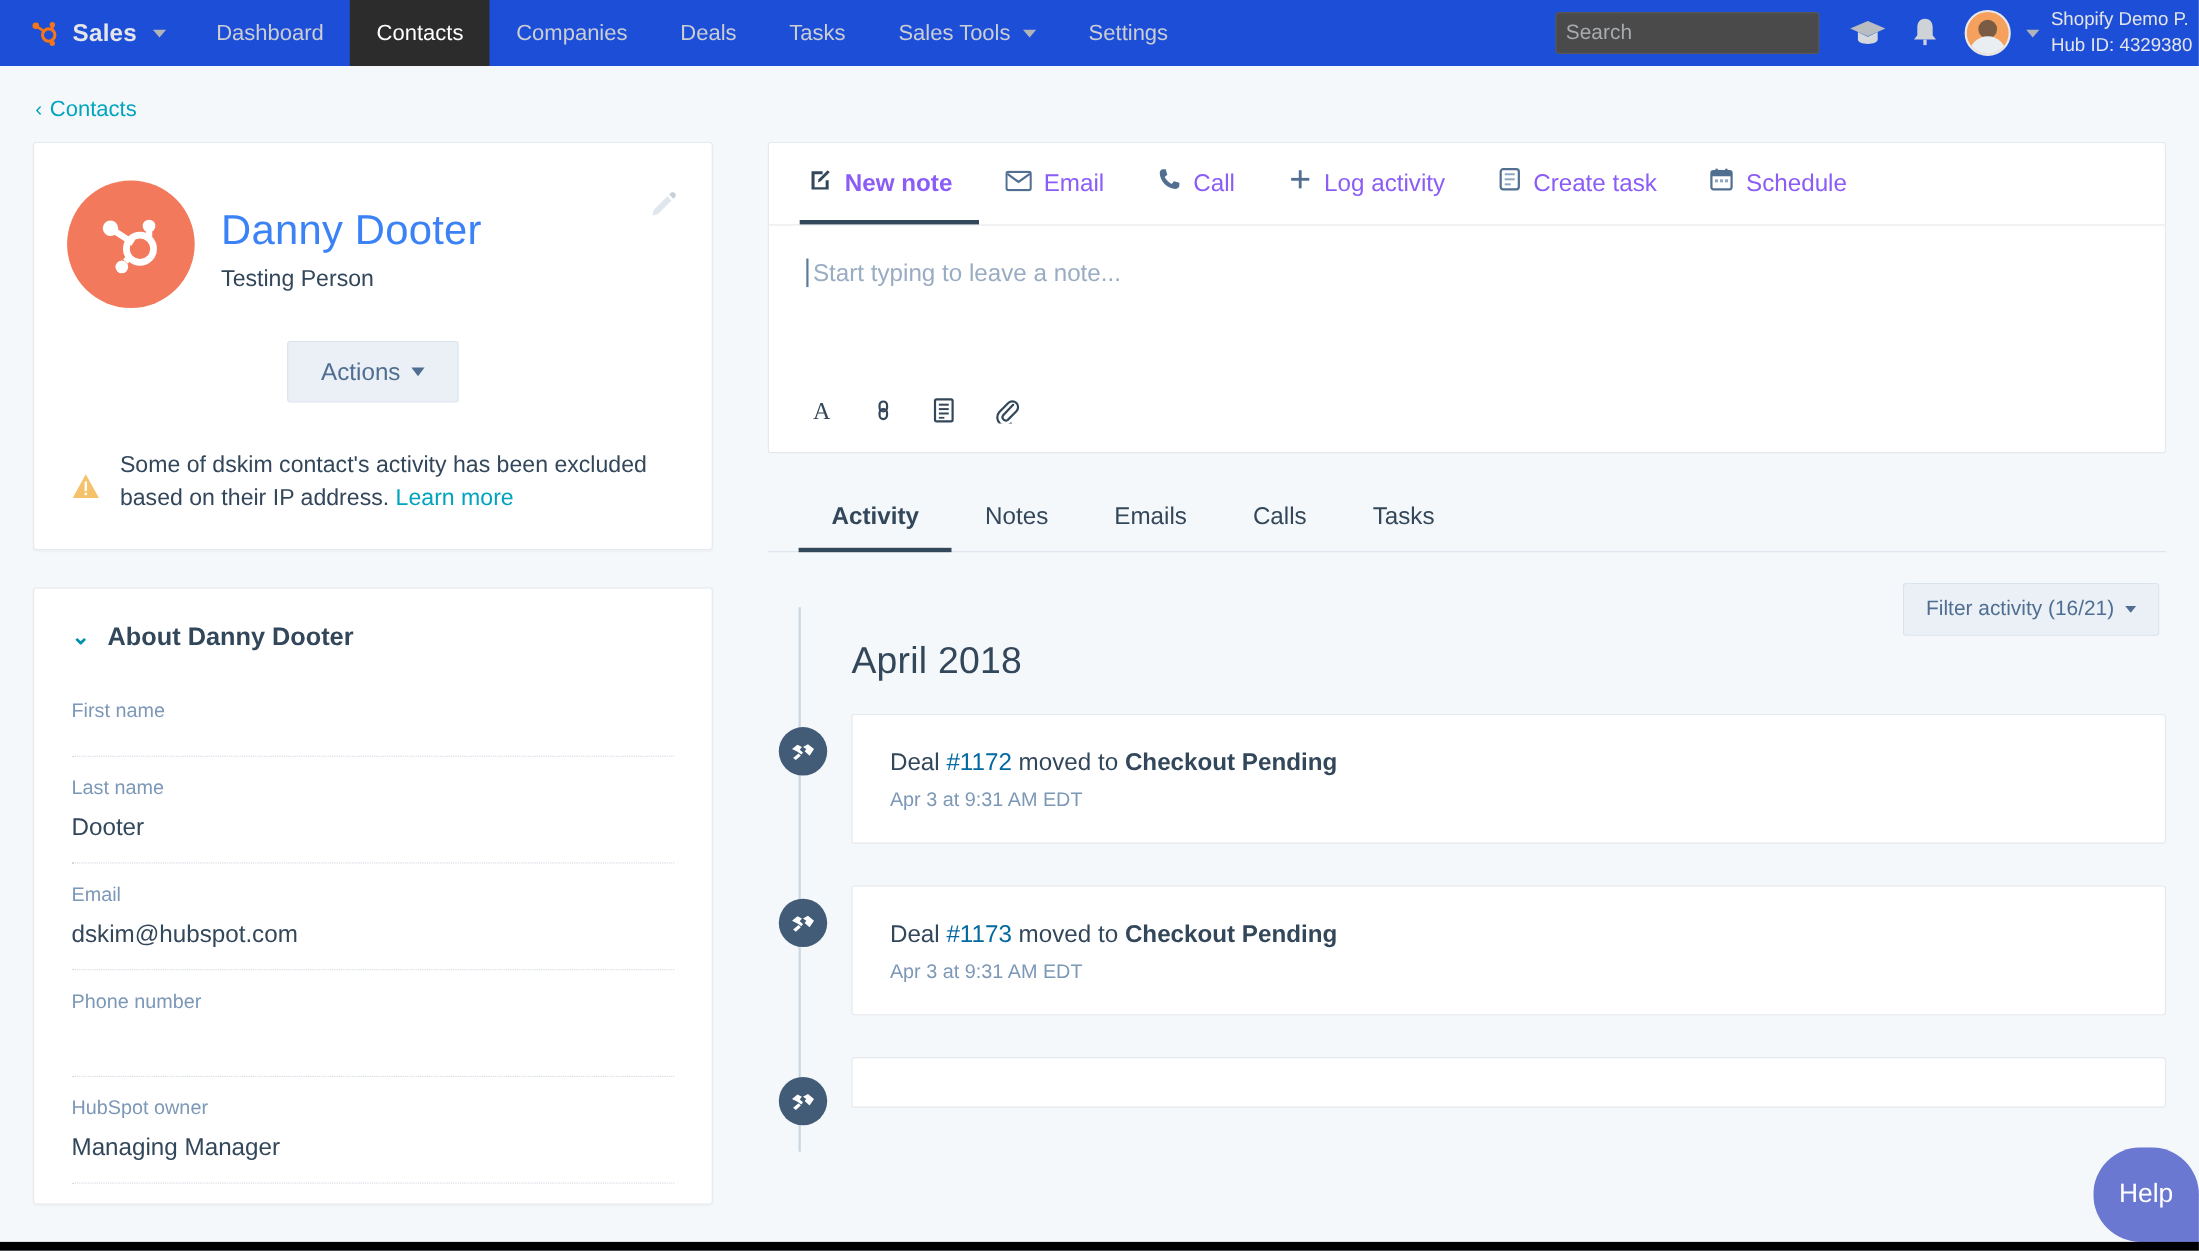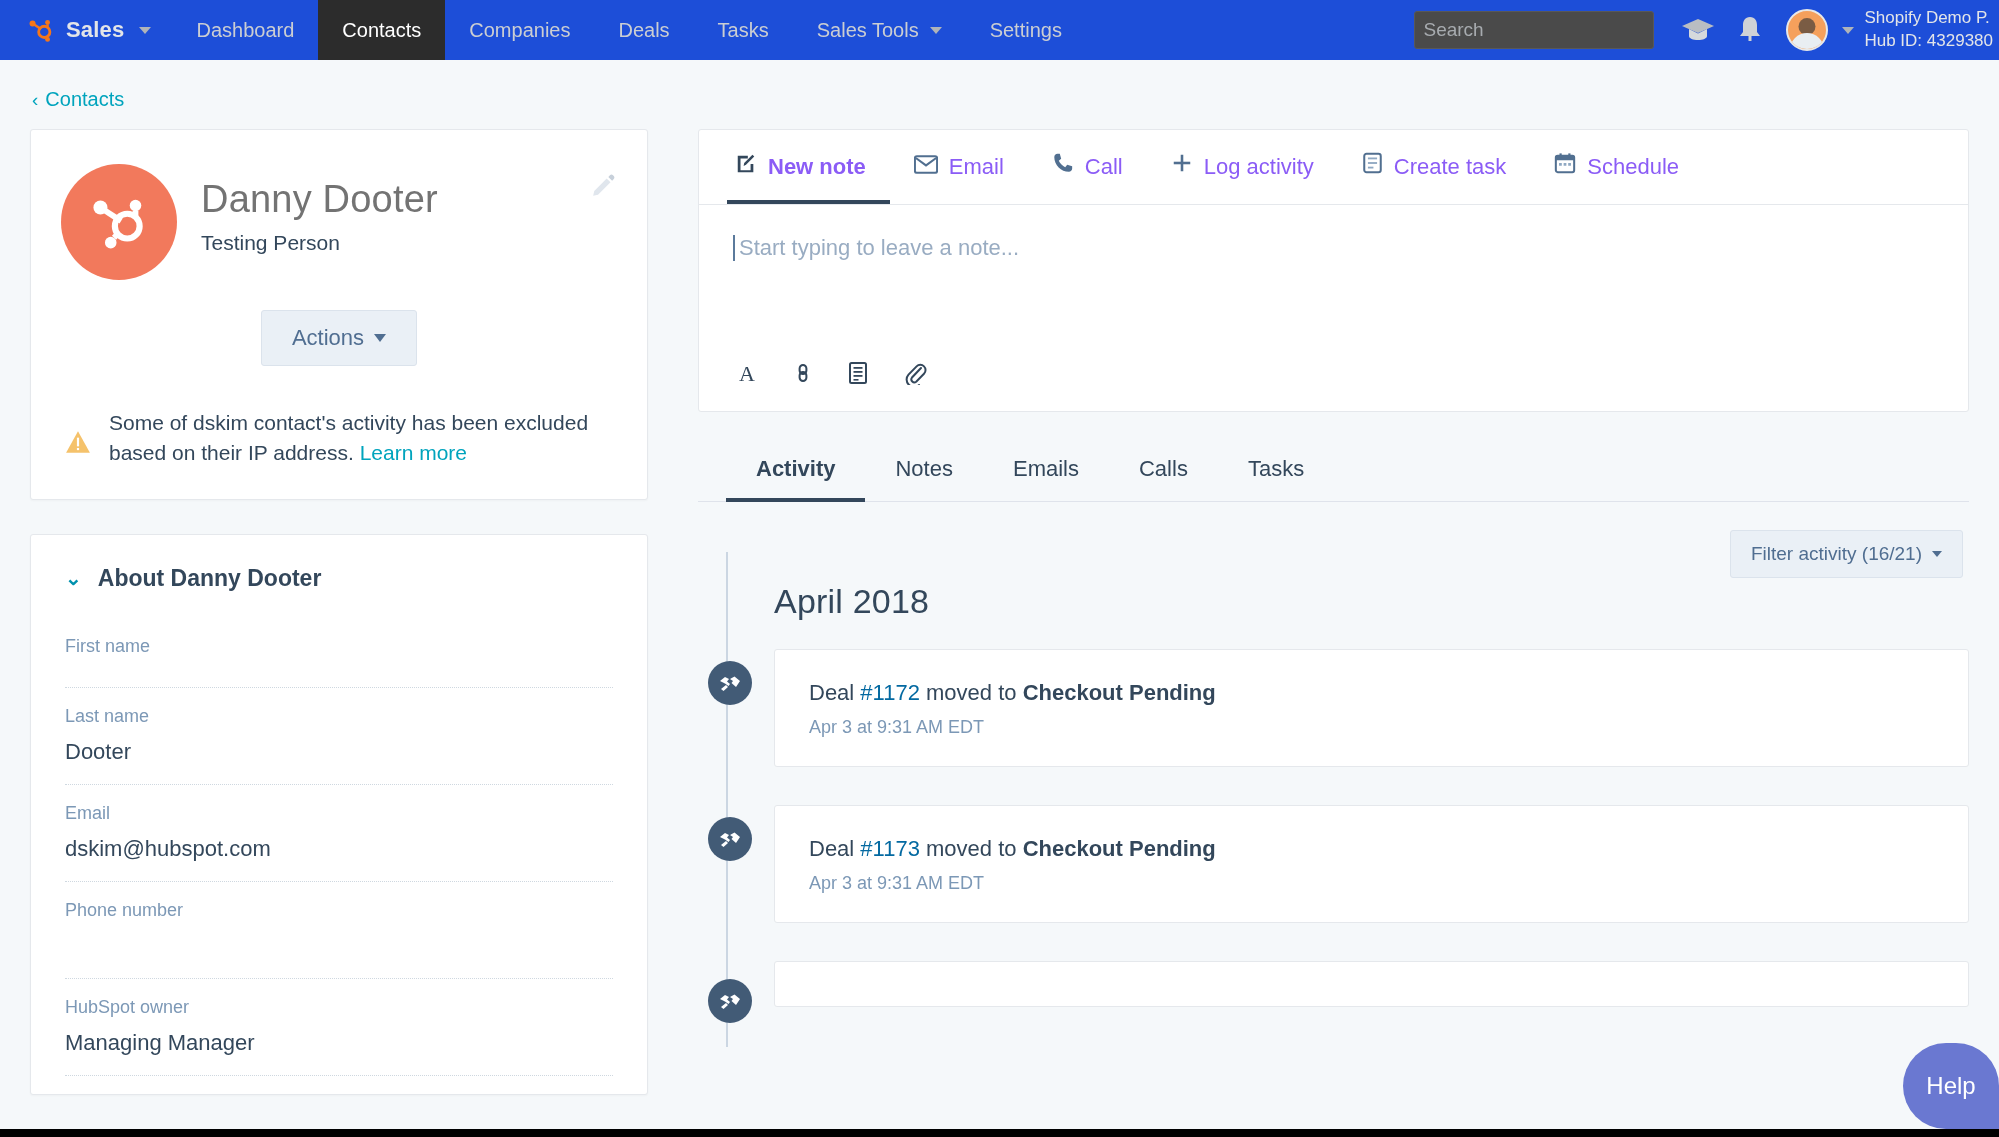--- a/index.html
+++ b/index.html
@@ -99,21 +99,21 @@
     box-shadow: 0 1px 2px rgba(0,0,0,.03);
   }
   .profile-card { padding: 34px 30px 30px 30px; margin-bottom: 34px; }
   .profile-top { display: flex; align-items: flex-start; gap: 24px; position: relative; }
   .profile-avatar {
     width: 116px; height: 116px; border-radius: 50%;
     background: #f2795c;
     display: flex; align-items: center; justify-content: center;
     flex: 0 0 116px;
   }
-  .profile-name { font-size: 38px; font-weight: 300; color: #737373; letter-spacing:.2px; }
+  .profile-name { font-size: 38px; font-weight: 300; color: #3b82f6; letter-spacing:.2px;margin-top:11px; }
   .profile-sub { font-size: 21px; color: #33475b; margin-top: 10px; font-weight: 400; }
   .pencil-btn {
     position: absolute; right: 0; top: 8px; cursor: pointer;
   }
   .actions-row { display: flex; justify-content: center; margin-top: 30px; }
   .actions-btn {
     background: #eaf0f6;
     border: 1px solid #dbe3ec;
     border-radius: 3px;
     padding: 14px 30px;

